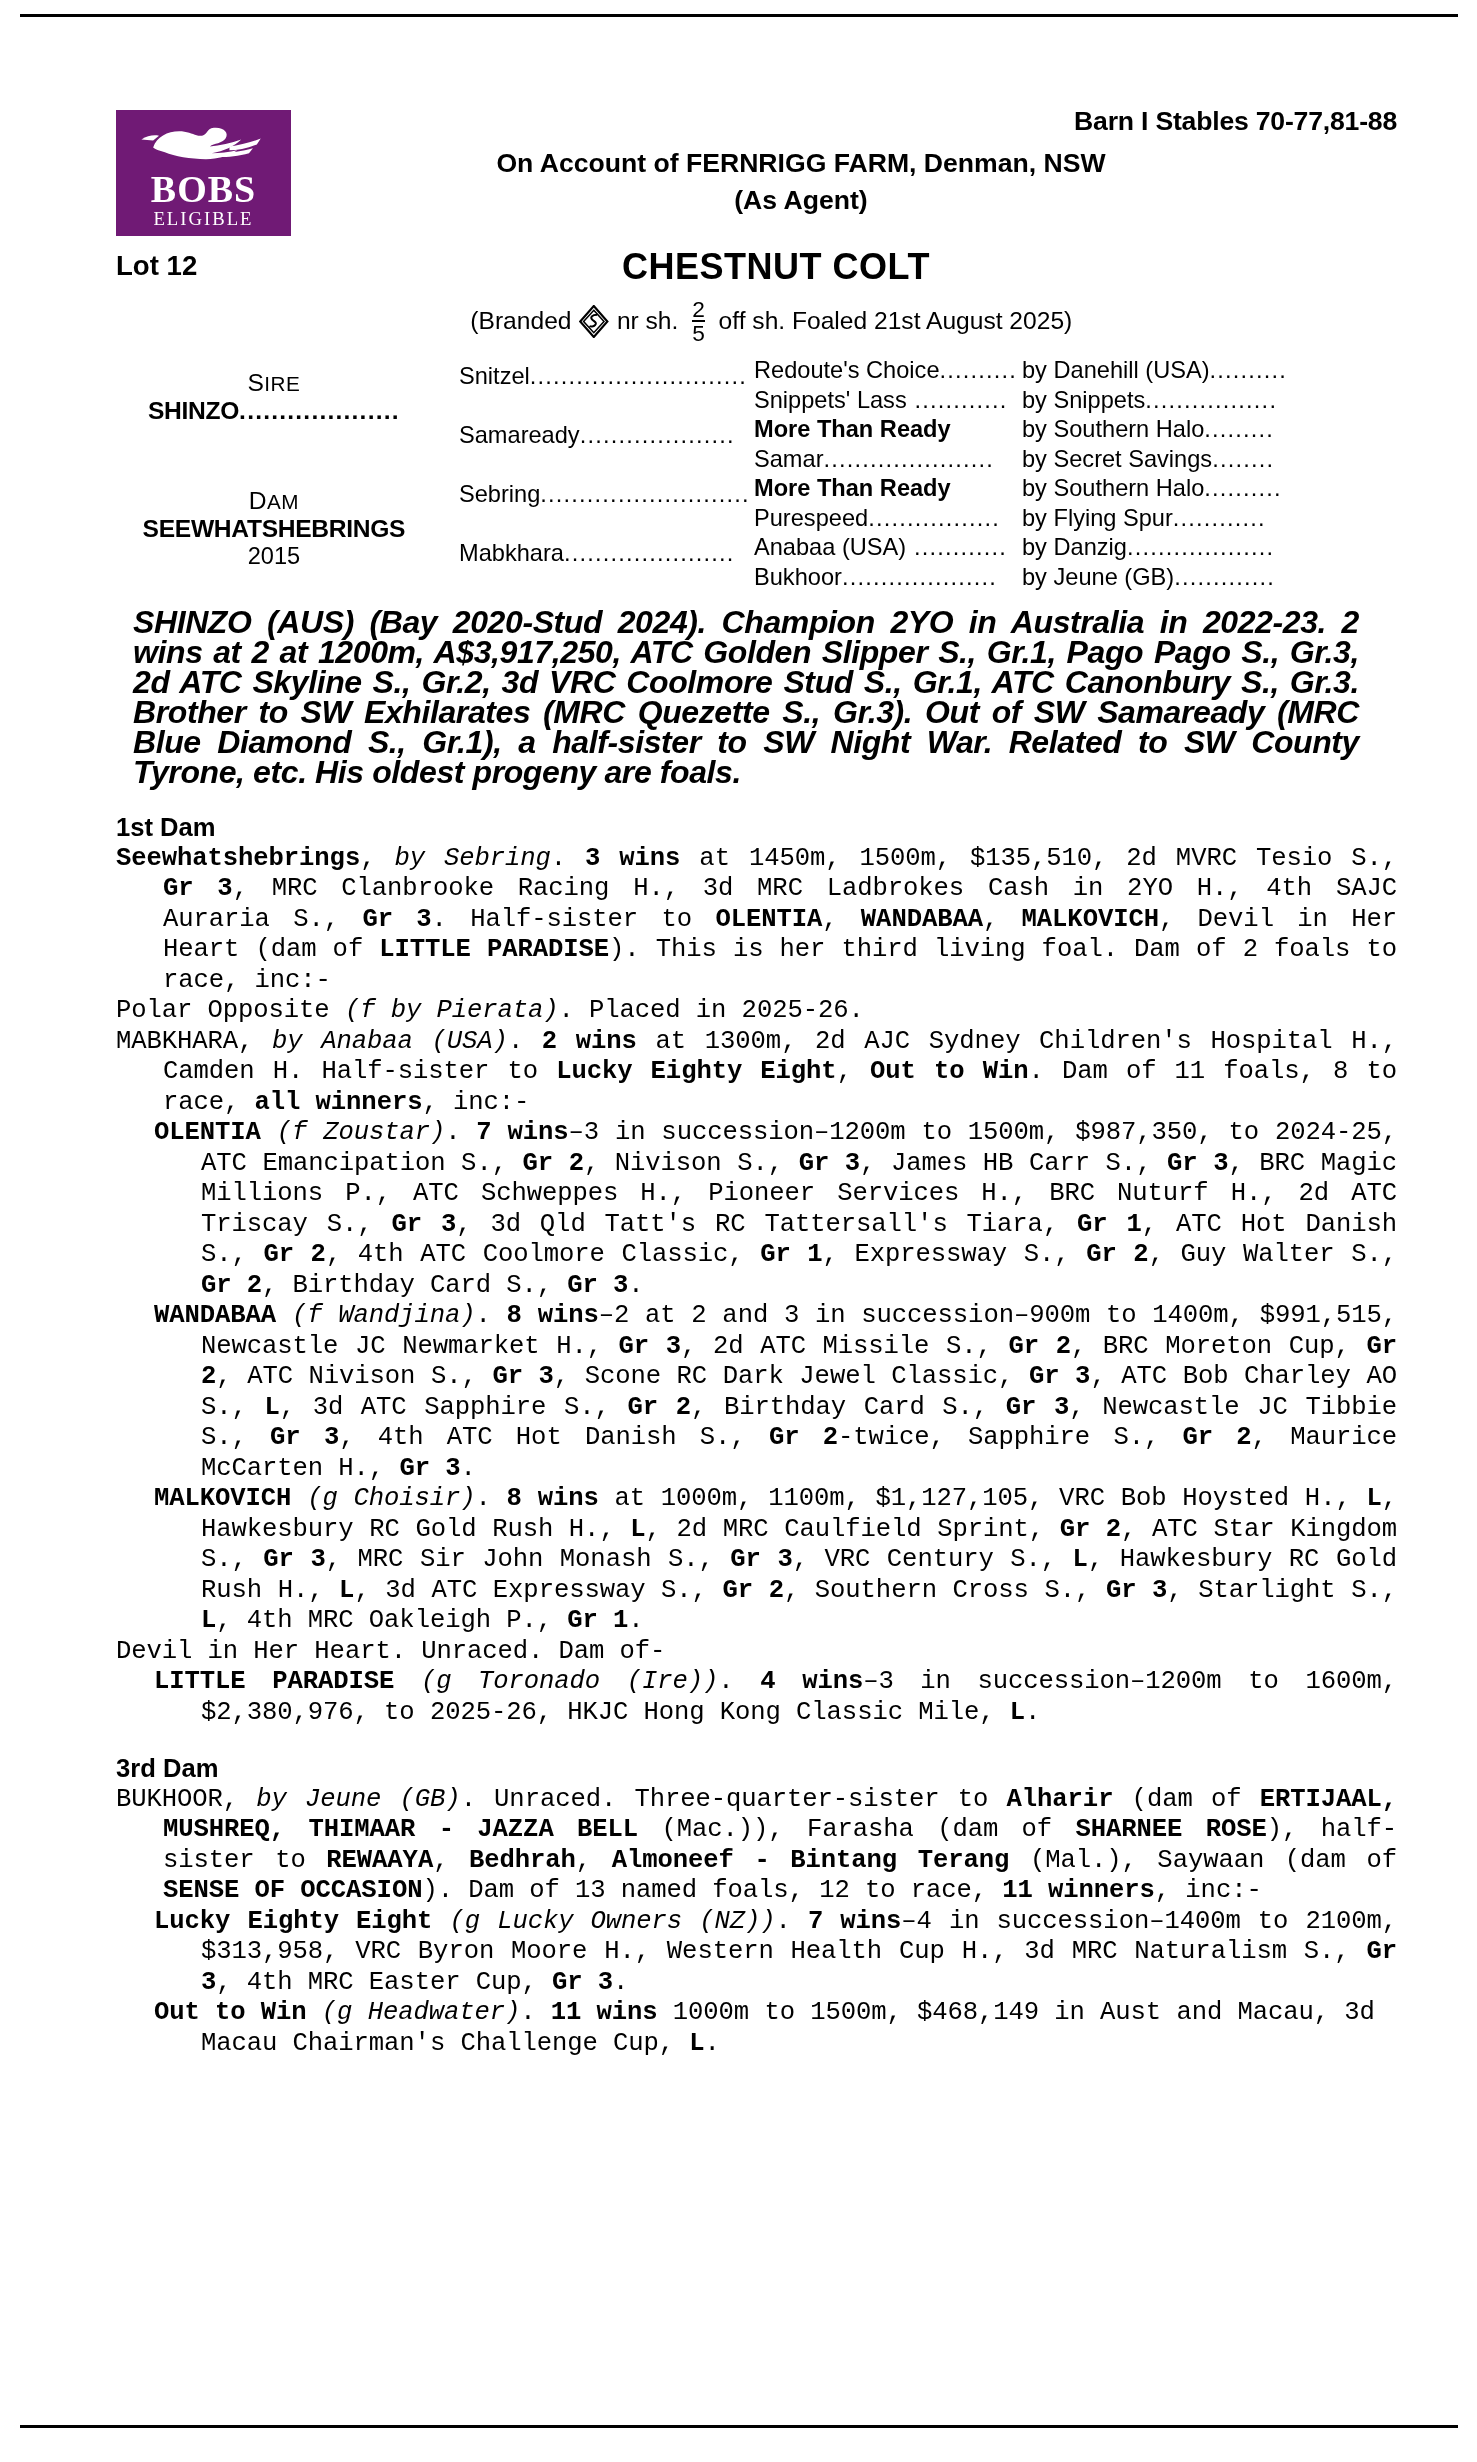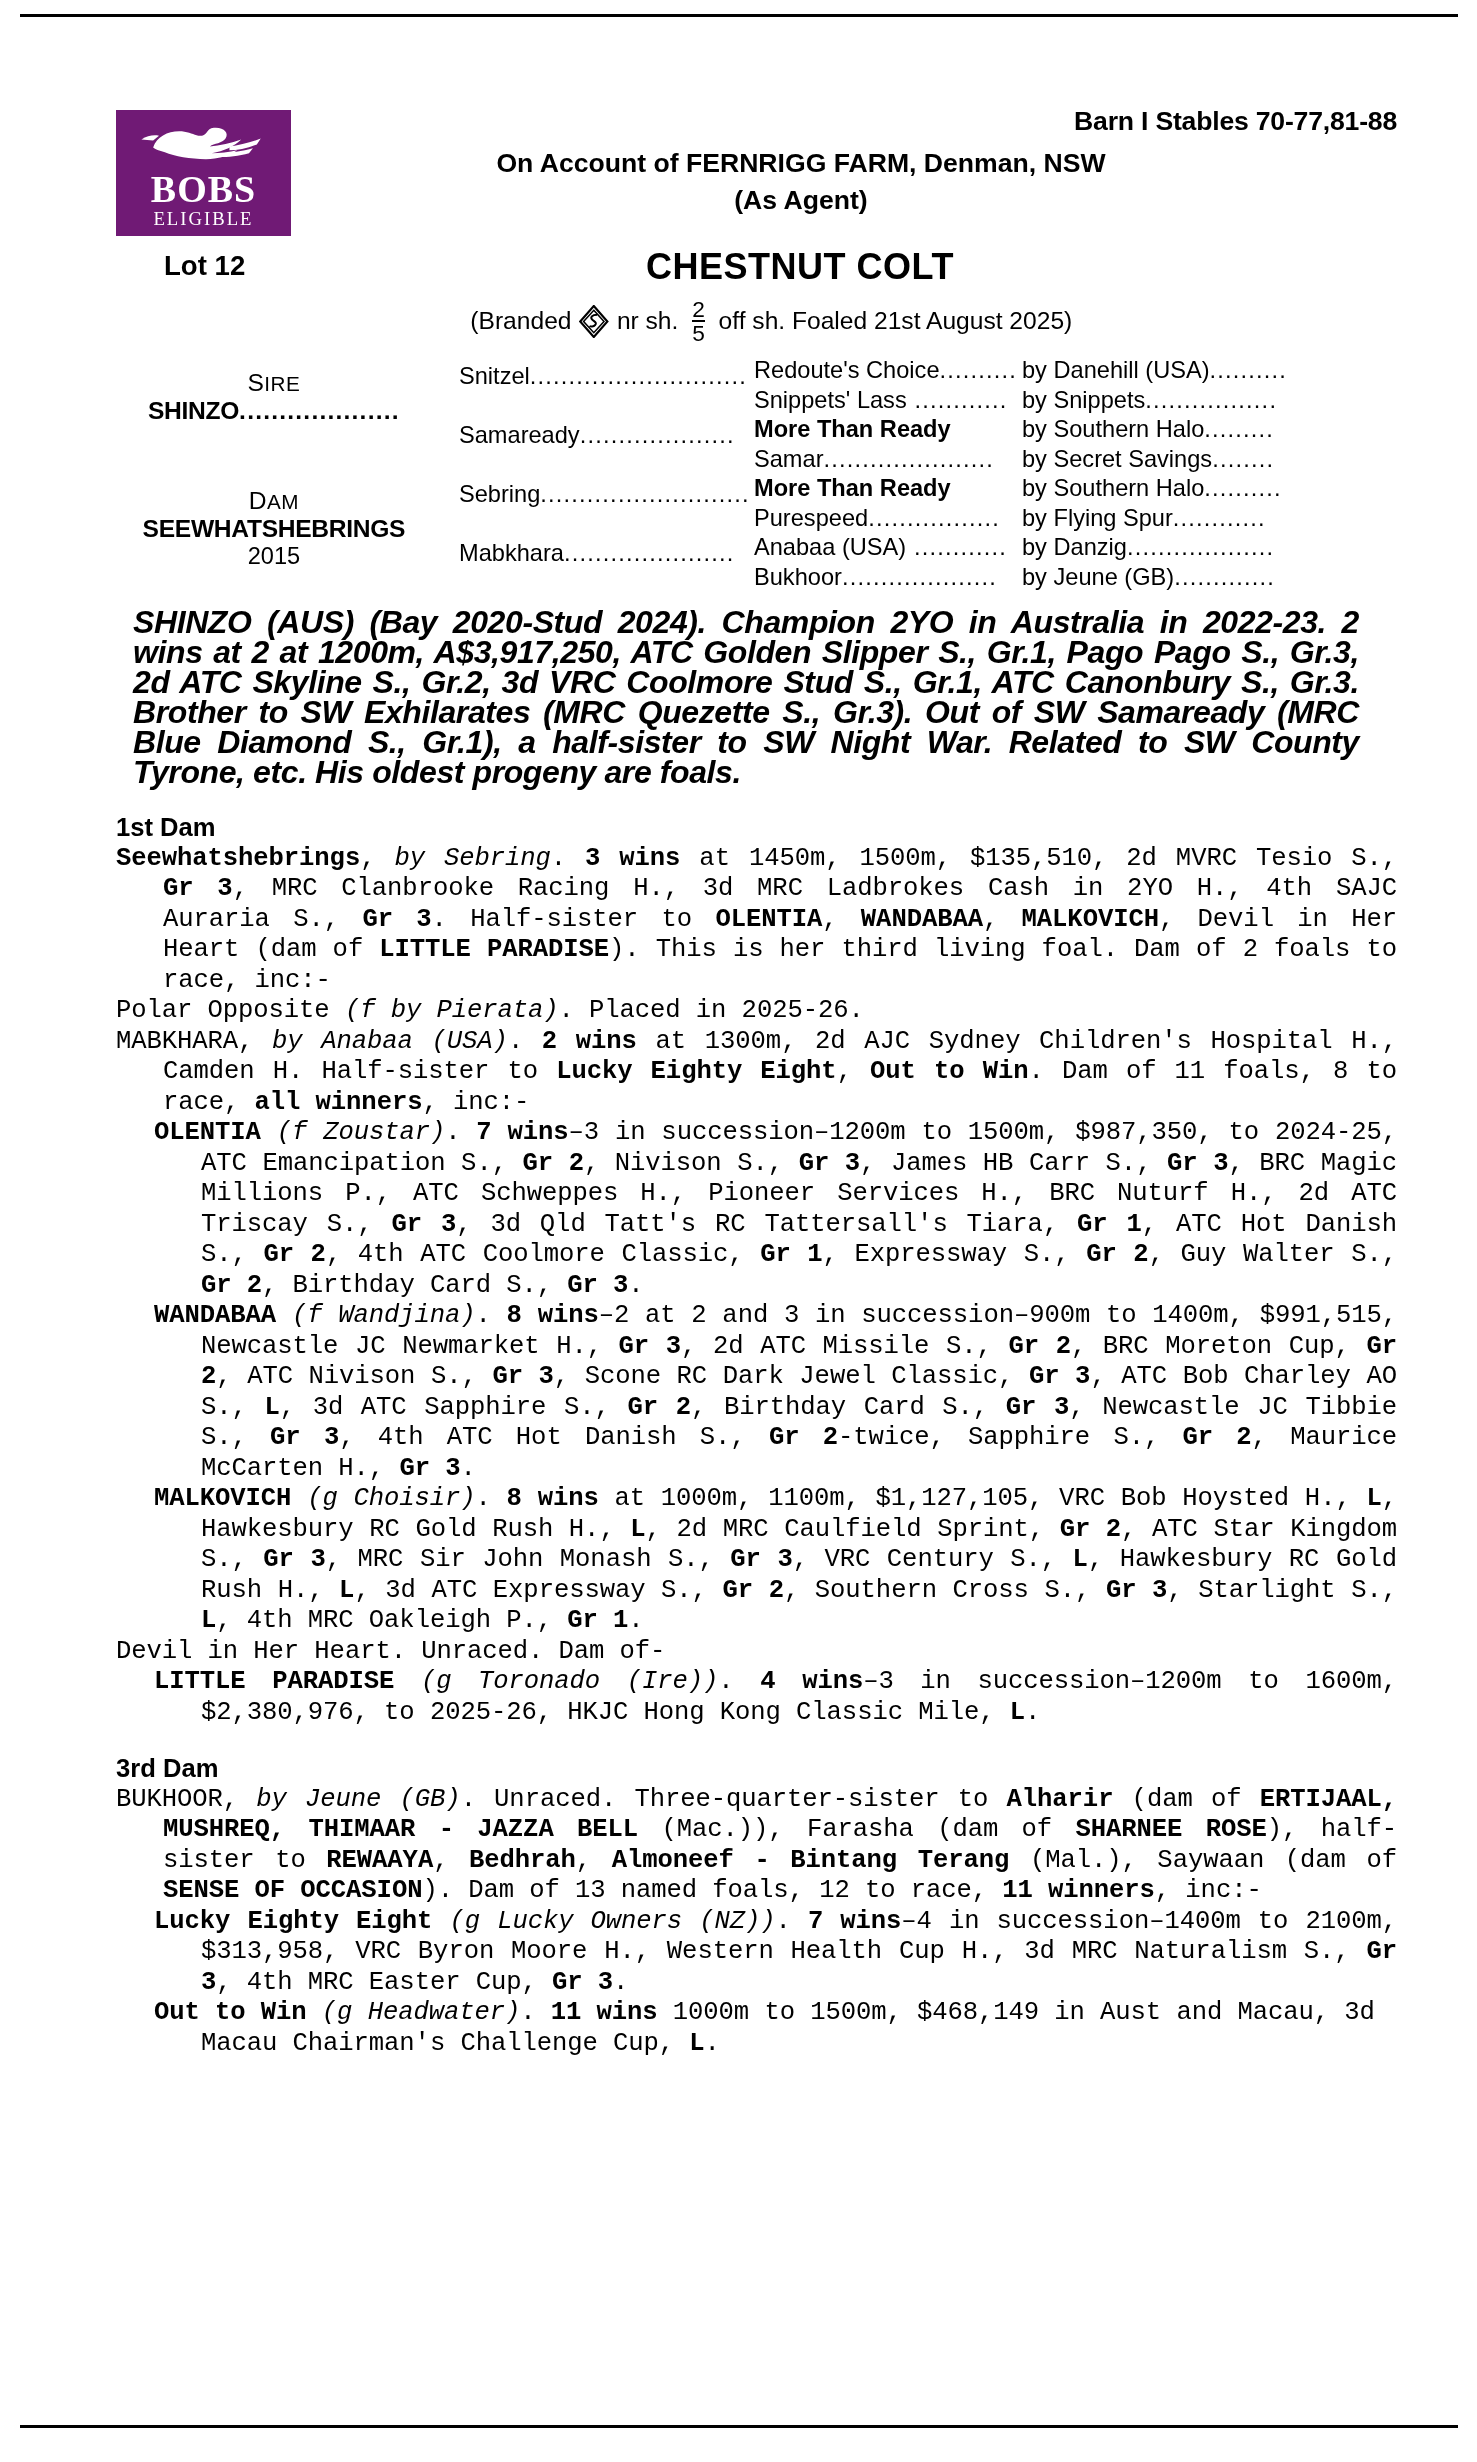--- a/index.html
+++ b/index.html
@@ -103,21 +103,20 @@
     text-align: center;
     font-size: 26.6px;
     font-weight: 700;
     padding-left: 89px;
   }
 
   
   .lotrow {
     position: relative;
     height: 47px;
-    margin-left: 48px;
   }
   .lotno {
     position: absolute;
     left: 0px;
     top: 3.9px;
     font-size: 27.6px;
     font-weight: 700;
   }
   .colour-sex {
     text-align: center;

